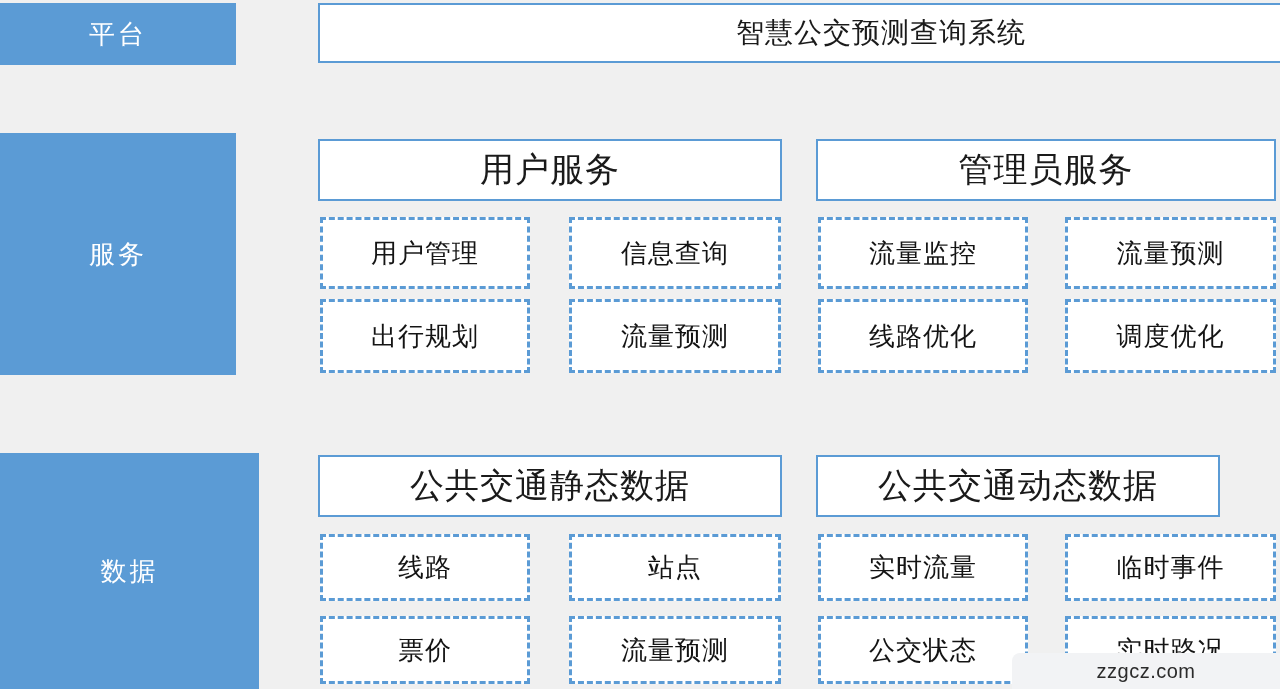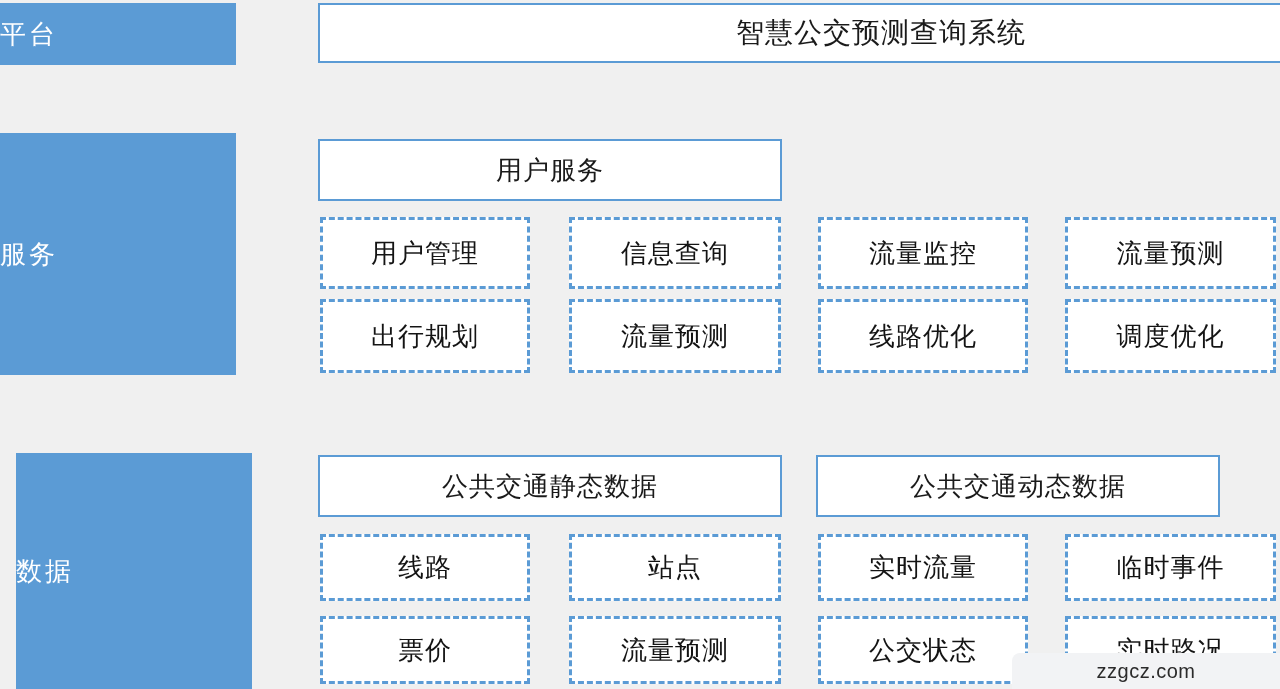--- a/index.html
+++ b/index.html
@@ -23,48 +23,49 @@
   }
 
   
   .layer-tile {
     position: absolute;
     left: 0;
     background: #5b9bd5;
     color: #ffffff;
     display: flex;
     align-items: center;
+    justify-content: center;
     font-size: 26px;
     letter-spacing: 3px;
     box-sizing: border-box;
   }
   .layer-tile.platform { top: 3px;   width: 236px; height: 62px;  }
   .layer-tile.service  { top: 133px; width: 236px; height: 242px; }
-  .layer-tile.data     { top: 453px; width: 236px; height: 236px; margin-left: 16px; }
+  .layer-tile.data     { top: 453px; width: 259px; height: 236px; }
 
   
   .solid-box {
     position: absolute;
     background: #ffffff;
     border: 2px solid #5b9bd5;
     box-sizing: border-box;
     display: flex;
     align-items: center;
     justify-content: center;
     color: #1a1a1a;
     font-size: 27px;
     letter-spacing: 1px;
   }
   .solid-box.title {
     left: 318px; top: 3px; width: 1126px; height: 60px;
     font-size: 28px;
   }
   .solid-box.group-head {
     height: 62px;
-    font-size: 26px;
+    font-size: 34px;
   }
   .gh-user  { left: 318px; top: 139px; width: 464px; }
   .gh-admin { left: 816px; top: 139px; width: 460px; }
   .gh-static  { left: 318px; top: 455px; width: 464px; }
   .gh-dynamic { left: 816px; top: 455px; width: 404px; }
 
   
   .dashed-box {
     position: absolute;
     background: #ffffff;
@@ -122,20 +123,23 @@
     <span>数据</span>
   </div>
 
   <div class="solid-box title">
     <span>智慧公交预测查询系统</span>
   </div>
 
   <div class="solid-box group-head gh-user">
     <span>用户服务</span>
   </div>
+  <div class="solid-box group-head gh-admin">
+    <span>管理员服务</span>
+  </div>
 
   <div class="dashed-box s-r1 c1">
     <span>用户管理</span>
   </div>
   <div class="dashed-box s-r1 c2">
     <span>信息查询</span>
   </div>
   <div class="dashed-box s-r2 c1">
     <span>出行规划</span>
   </div>

